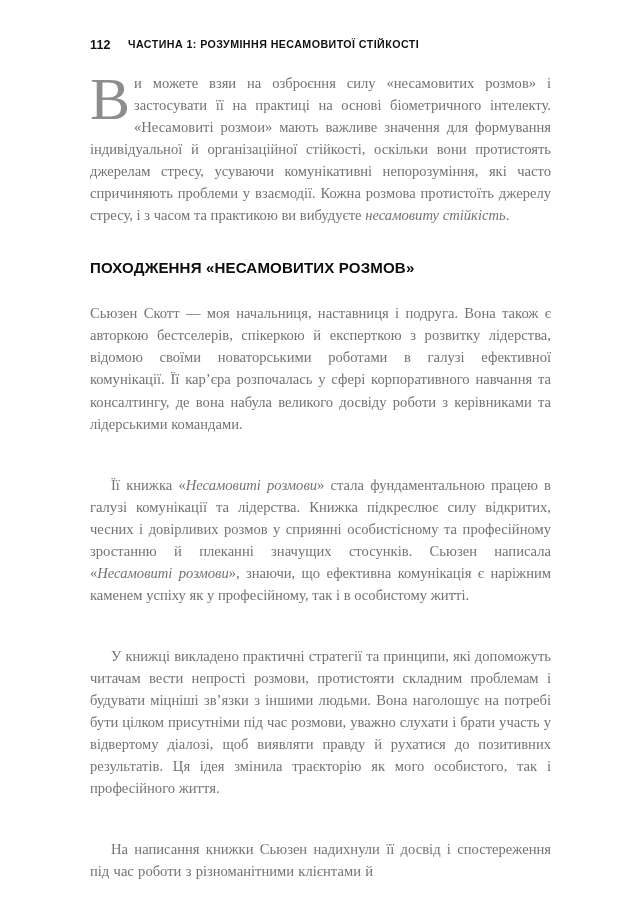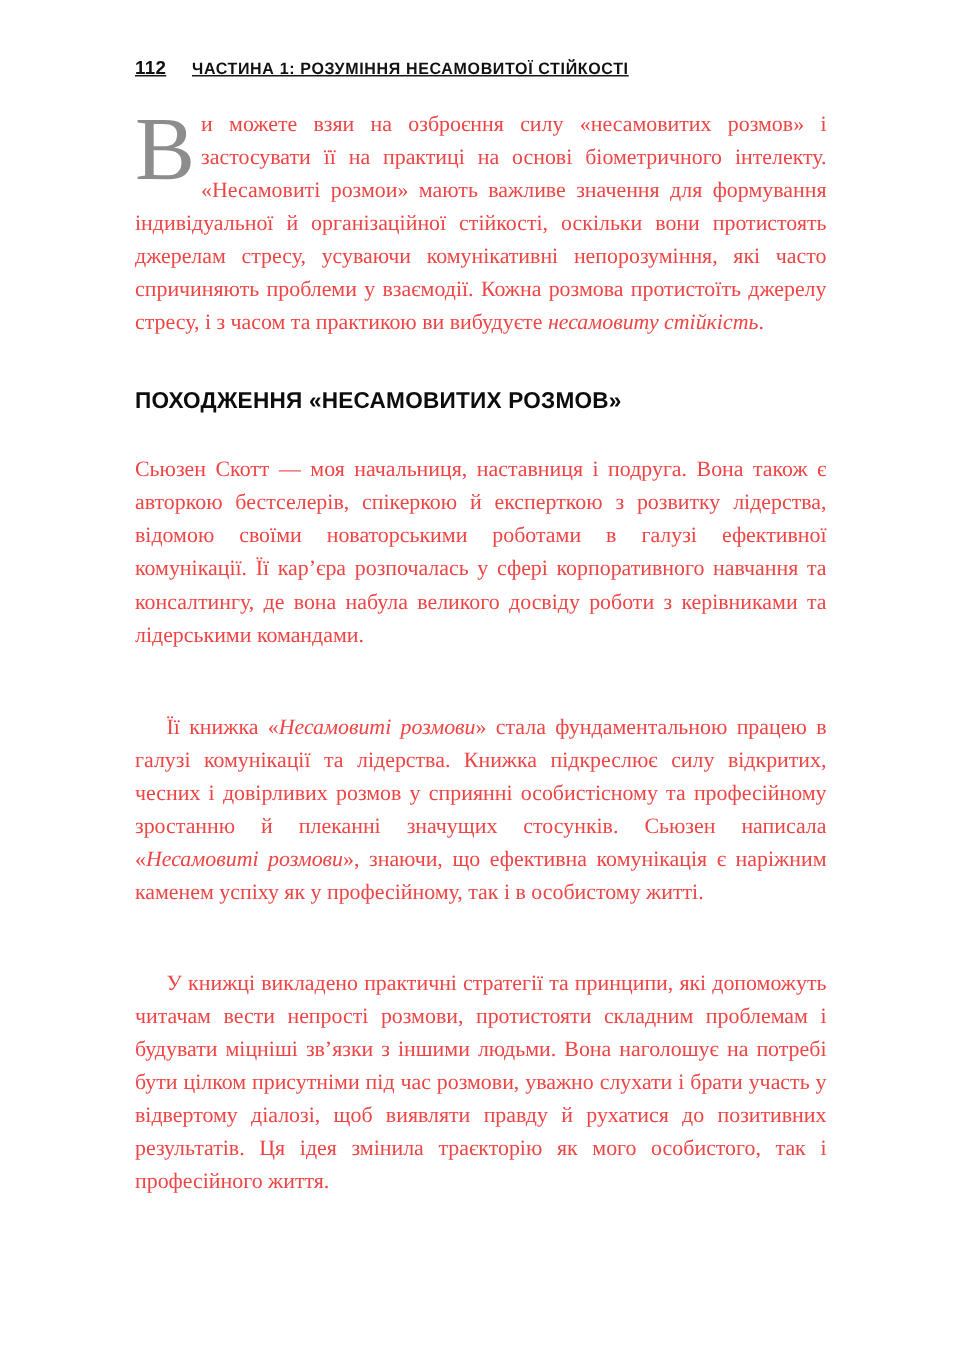--- a/index.html
+++ b/index.html
@@ -24,24 +24,23 @@
     box-sizing: border-box;
   }
 
   
   .running-head {
     position: absolute;
     top: 38px;
     left: 90px;
     right: 86px;
     display: flex;
-    align-items: flex-end;
+    align-items: flex-start;
     gap: 17px;
     white-space: nowrap;
-    text-decoration: underline;
   }
   .folio {
     font-family: "Liberation Sans", "DejaVu Sans", sans-serif;
     font-weight: 700;
     font-size: 12.5px;
     letter-spacing: 0.2px;
     color: #111111;
   }
   .running-title {
     font-family: "Liberation Sans", "DejaVu Sans", sans-serif;
@@ -62,21 +61,21 @@
     width: 461px;
   }
 
   p.body {
     margin: 0;
     font-size: 14.6px;
     line-height: 22.05px;
     text-align: justify;
     text-justify: inter-word;
     hyphens: manual;
-    color: #ef4444;
+    color: #737373;
   }
   p.body + p.body {
     text-indent: 21px;
     margin-top: 39px;
   }
 
   
   .opening {
     position: relative;
     margin: 0;
@@ -144,15 +143,16 @@
     <h2 class="section-heading">ПОХОДЖЕННЯ «НЕСАМОВИТИХ РОЗМОВ»</h2>
 
     <div class="spacer-after-heading"></div>
 
     <p class="body" style="text-indent:0">Сьюзен Скотт — моя начальниця, наставниця і подруга. Вона також є авторкою бестселерів, спікеркою й експерткою з розвитку лідерства, відомою своїми новаторськими роботами в галузі ефективної комунікації. Її кар’єра розпочалась у сфері корпоративного навчання та консалтингу, де вона набула великого досвіду роботи з керівниками та лідерськими командами.</p>
 
     <p class="body"><span>Її книжка «</span><em class="title-italic">Несамовиті розмови</em><span>» стала фундаментальною працею в галузі комунікації та лідерства. Книжка підкреслює силу відкритих, чесних і довірливих розмов у сприянні особистісному та професійному зростанню й плеканні значущих стосунків. Сьюзен написала «</span><em class="title-italic">Несамовиті розмови</em><span>», знаючи, що ефективна комунікація є наріжним каменем успіху як у професійному, так і в особистому житті.</span></p>
 
     <p class="body">У книжці викладено практичні стратегії та принципи, які допоможуть читачам вести непрості розмови, протистояти складним проблемам і будувати міцніші зв’язки з іншими людьми. Вона наголошує на потребі бути цілком присутніми під час розмови, уважно слухати і брати участь у відвертому діалозі, щоб виявляти правду й рухатися до позитивних результатів. Ця ідея змінила траєкторію як мого особистого, так і професійного життя.</p>
 
+    <p class="body last-line-loose">На написання книжки Сьюзен надихнули її досвід і спостереження під час роботи з різноманітними клієнтами й</p>
 
   </div>
 </div>
 
 </body></html>

